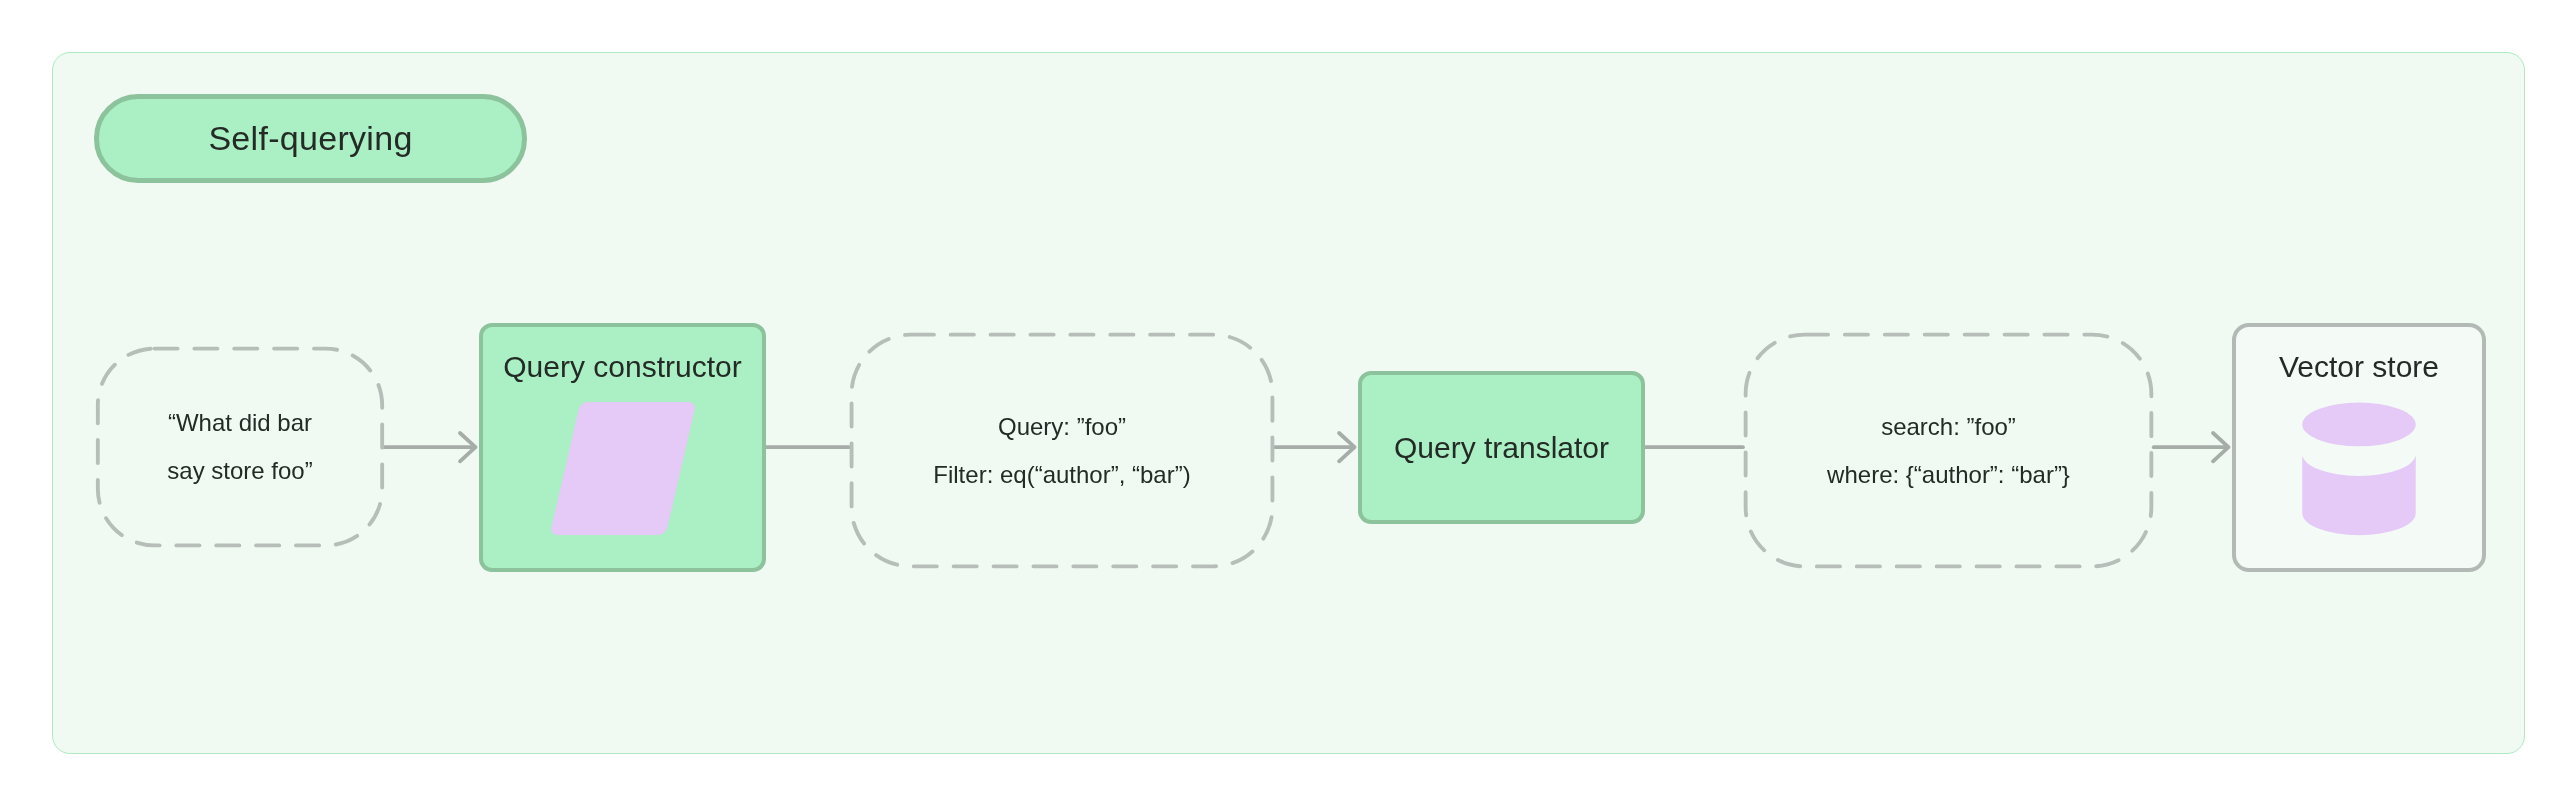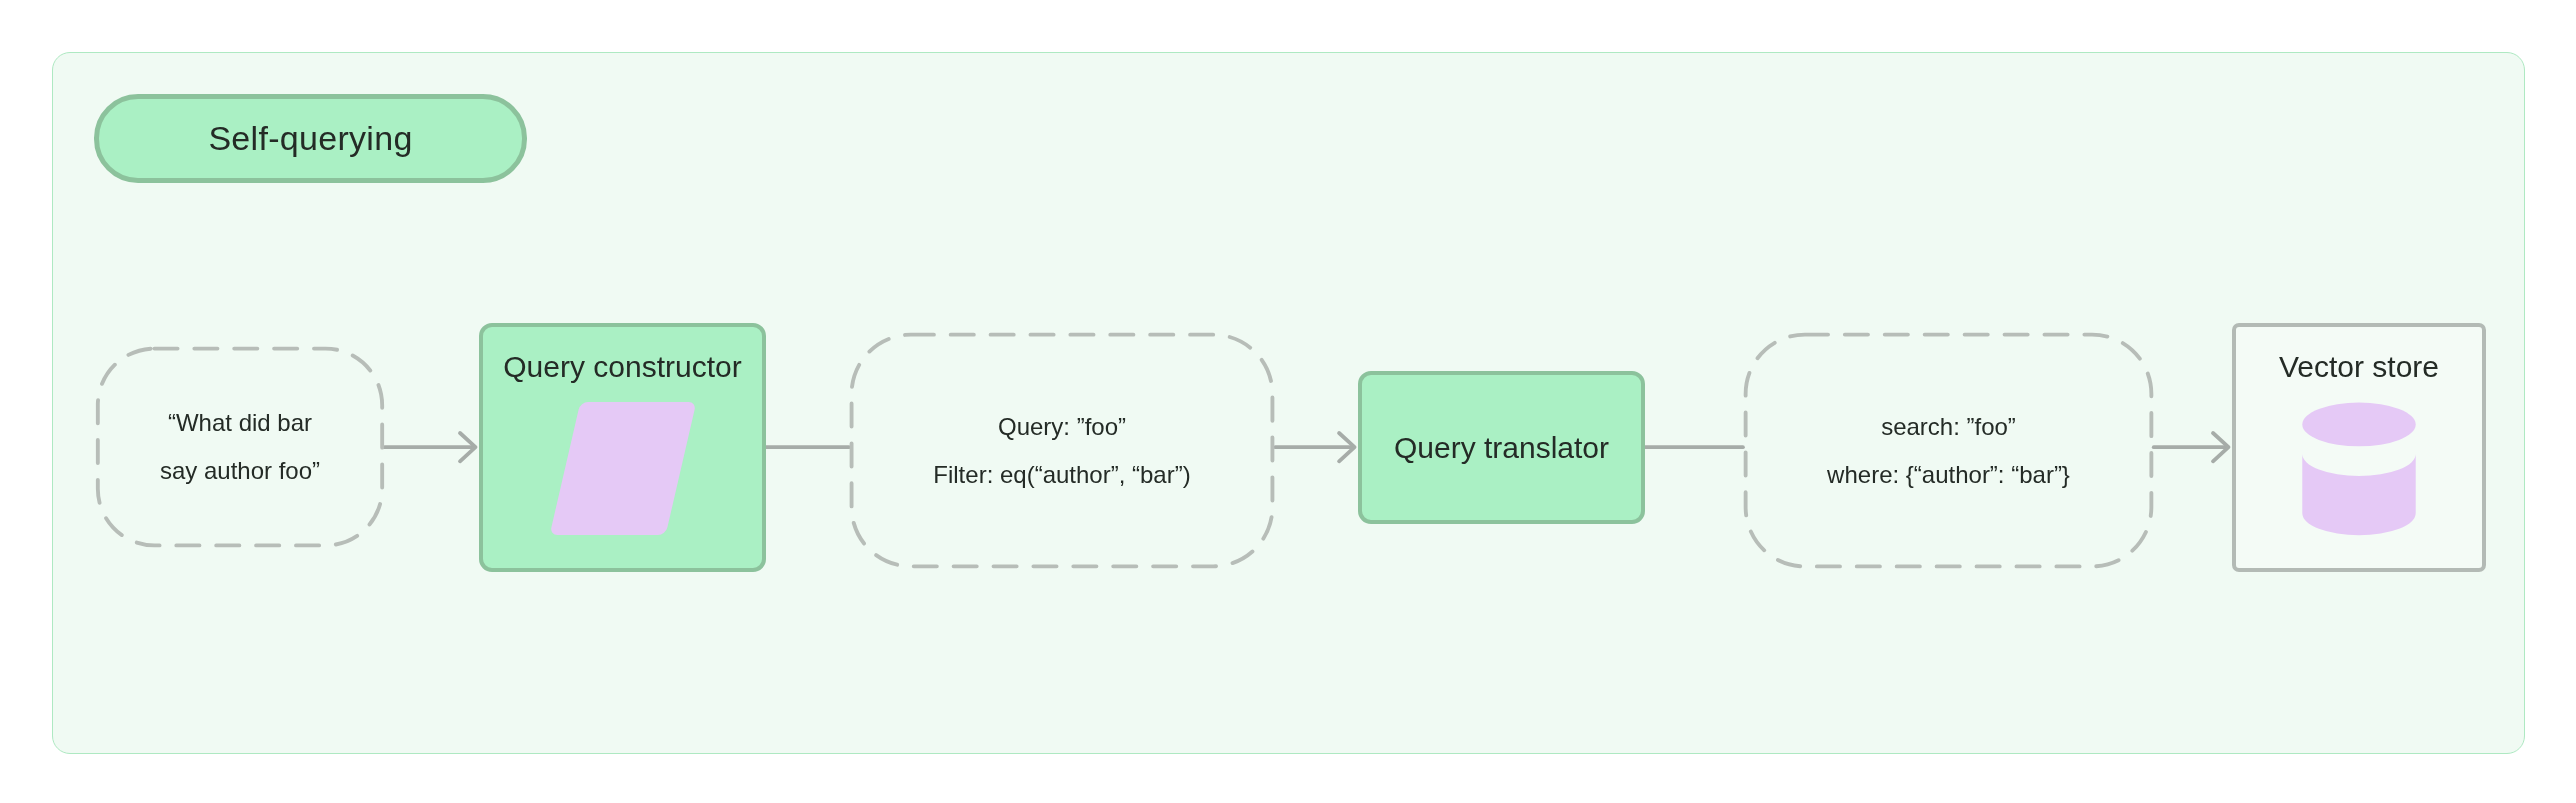--- a/index.html
+++ b/index.html
@@ -67,21 +67,21 @@
   .parallelogram {
     margin-top: 16.7px;
     width: 116px; height: 133px;
     background: var(--icon-purple);
     border-radius: 7.7px;
     transform: skewX(-13deg);
   }
   .outline-box {
     background: var(--vector-store-bg);
     border: 4.5px solid var(--vector-store-border);
-    border-radius: 7px;
+    border-radius: 17px;
     display: flex; flex-direction: column; align-items: center;
   }
   .cylinder-svg { margin-top: 15.5px; }
   .connectors { position: absolute; left: 0; top: 0; pointer-events: none; }
 </style>
 </head>
 <body>
 
 <div class="canvas">
   <div class="container">
@@ -110,21 +110,21 @@
         <path d="M3354 590 L3378 612 L3354 634"></path>
       </g>
     </svg>
 
     <div class="node dashed-node" style="left:42px; top:293px; width:290px; height:202px;">
       <svg class="dash-border" width="290" height="202" viewBox="0 0 450 314">
         <rect x="4" y="4" width="442" height="306" rx="88" fill="none" stroke="#b7bdb8" stroke-width="6" stroke-dasharray="36 26" stroke-linecap="round"></rect>
       </svg>
       <div class="node-text">
         <div>“What did bar</div>
-        <div>say author foo”</div>
+        <div>say store foo”</div>
       </div>
     </div>
 
     <div class="node green-box" style="left:426px; top:270px; width:287px; height:249px;">
       <div class="box-label">Query constructor</div>
       <div class="parallelogram"></div>
     </div>
 
     <div class="node dashed-node" style="left:796px; top:279px; width:426px; height:237px;">
       <svg class="dash-border" width="426" height="237" viewBox="0 0 662 368">

